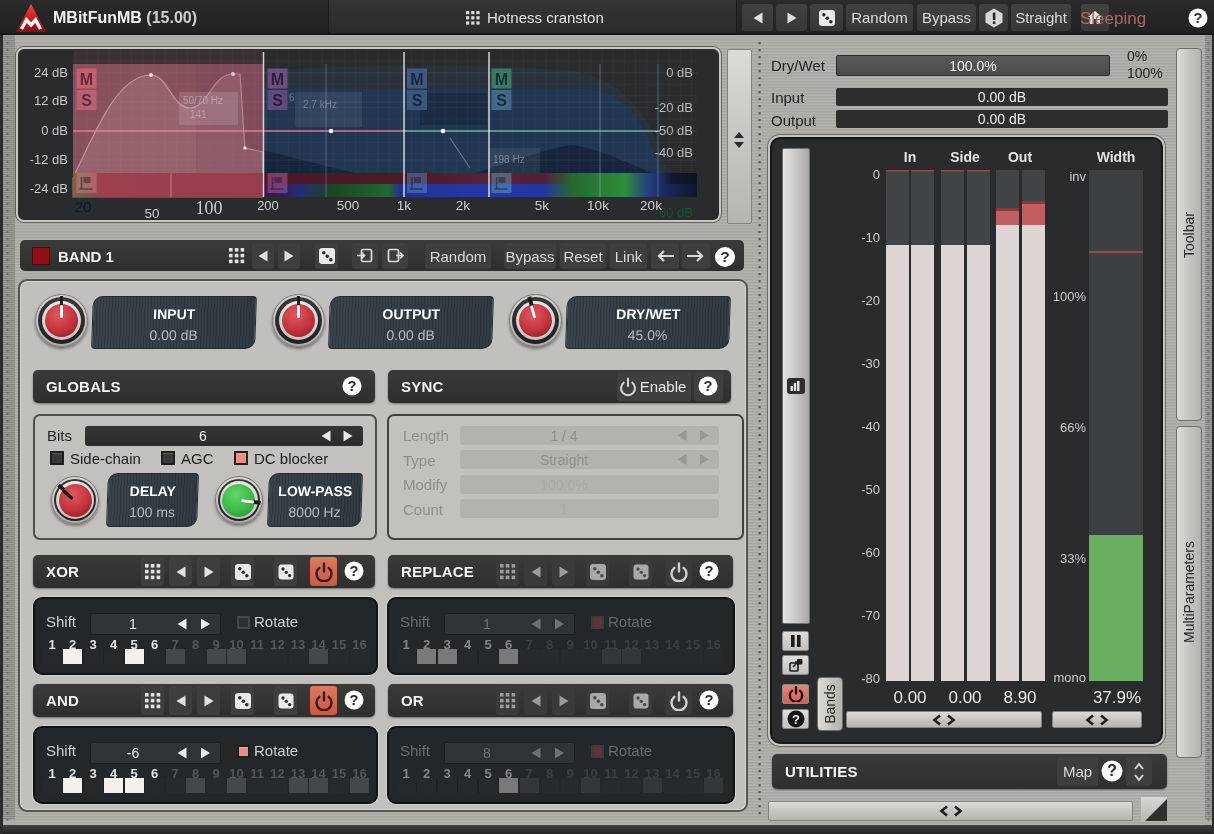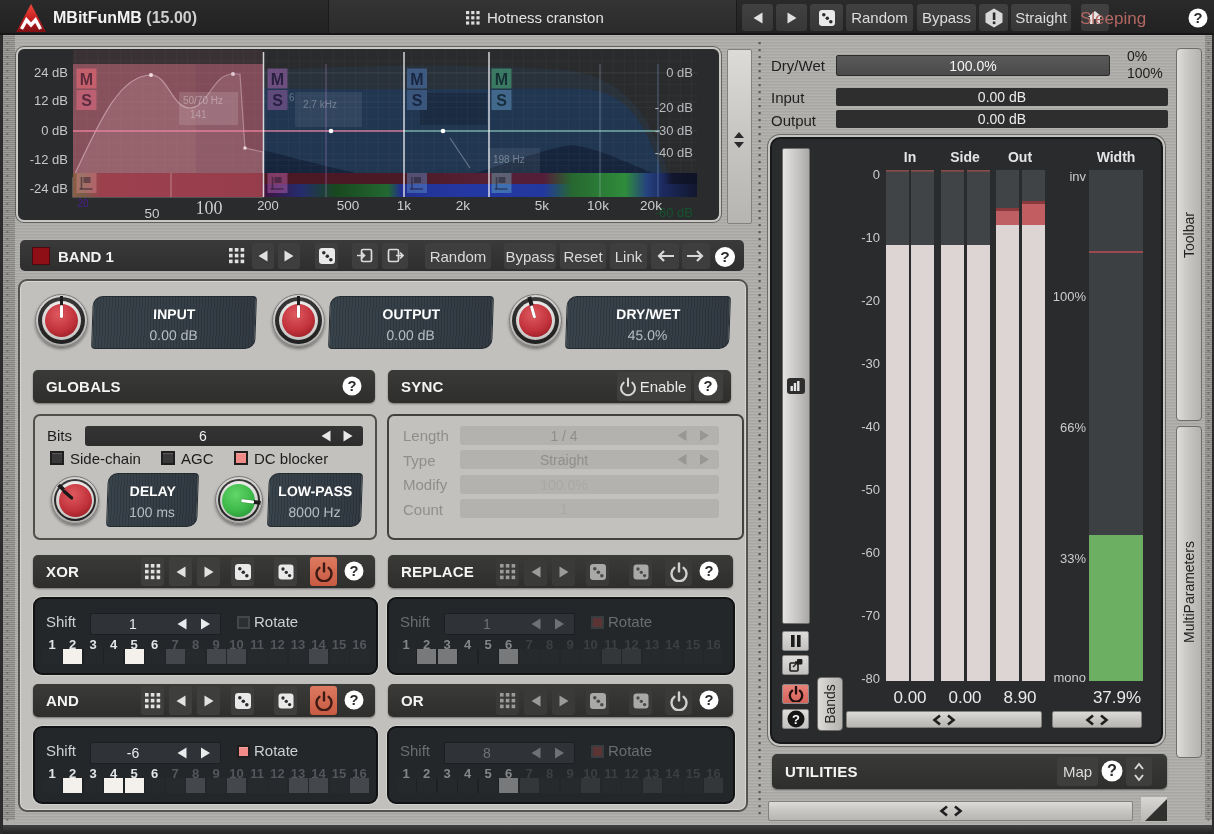--- a/index.html
+++ b/index.html
@@ -573,24 +573,24 @@
     <rect x="479.5" y="128" width="7" height="6" fill="rgba(25,20,35,0.45)"></rect>
     <line x1="152" y1="124" x2="152" y2="148" stroke="rgba(255,255,255,0.3)" stroke-width="1.2"></line>
   </svg>
 <div class="tx" style="left:0;top:65px;width:68px;text-align:right;font-size:13px;color:#c6c7c9;">24 dB</div>
 <div class="tx" style="left:0;top:93px;width:68px;text-align:right;font-size:13px;color:#c6c7c9;">12 dB</div>
 <div class="tx" style="left:0;top:123px;width:68px;text-align:right;font-size:13px;color:#c6c7c9;">0 dB</div>
 <div class="tx" style="left:0;top:152px;width:68px;text-align:right;font-size:13px;color:#c6c7c9;">-12 dB</div>
 <div class="tx" style="left:0;top:181px;width:68px;text-align:right;font-size:13px;color:#c6c7c9;">-24 dB</div>
 <div class="tx" style="left:600px;top:65px;width:93px;text-align:right;font-size:13px;color:#b9babd;">0 dB</div>
 <div class="tx" style="left:600px;top:100px;width:93px;text-align:right;font-size:13px;color:#b9babd;">-20 dB</div>
-<div class="tx" style="left:600px;top:123px;width:93px;text-align:right;font-size:13px;color:#b9babd;">-30 dB</div>
+<div class="tx" style="left:600px;top:123px;width:93px;text-align:right;font-size:13px;color:#b9babd;">-50 dB</div>
 <div class="tx" style="left:600px;top:145px;width:93px;text-align:right;font-size:13px;color:#b9babd;">-40 dB</div>
 <div class="tx" style="left:600px;top:179px;width:93px;text-align:right;font-size:13px;color:#14532d;margin-top:26px;">-60 dB</div>
-<div class="tx" style="left:63px;top:198px;width:40px;text-align:center;font-size:10px;color:#4c1d95;">20</div>
+<div class="tx" style="left:63px;top:198px;width:40px;text-align:center;font-size:15px;color:#0f172a;">20</div>
 <div class="tx" style="left:132px;top:206px;width:40px;text-align:center;font-size:13.5px;color:#cdced0;">50</div>
 <div class="tx" style="left:189px;top:198px;width:40px;text-align:center;font-size:18px;color:#cdced0;font-family:Liberation Serif, serif;">100</div>
 <div class="tx" style="left:248px;top:198px;width:40px;text-align:center;font-size:13px;color:#cdced0;">200</div>
 <div class="tx" style="left:328px;top:198px;width:40px;text-align:center;font-size:13.5px;color:#cdced0;">500</div>
 <div class="tx" style="left:384px;top:198px;width:40px;text-align:center;font-size:13.5px;color:#cdced0;">1k</div>
 <div class="tx" style="left:443px;top:198px;width:40px;text-align:center;font-size:13.5px;color:#cdced0;">2k</div>
 <div class="tx" style="left:522px;top:198px;width:40px;text-align:center;font-size:13.5px;color:#cdced0;">5k</div>
 <div class="tx" style="left:578px;top:198px;width:40px;text-align:center;font-size:13.5px;color:#cdced0;">10k</div>
 <div class="tx" style="left:631px;top:198px;width:40px;text-align:center;font-size:13.5px;color:#cdced0;">20k</div>
 <div class="sbar" style="left:727px;top:49px;width:25px;height:175px;"></div>

